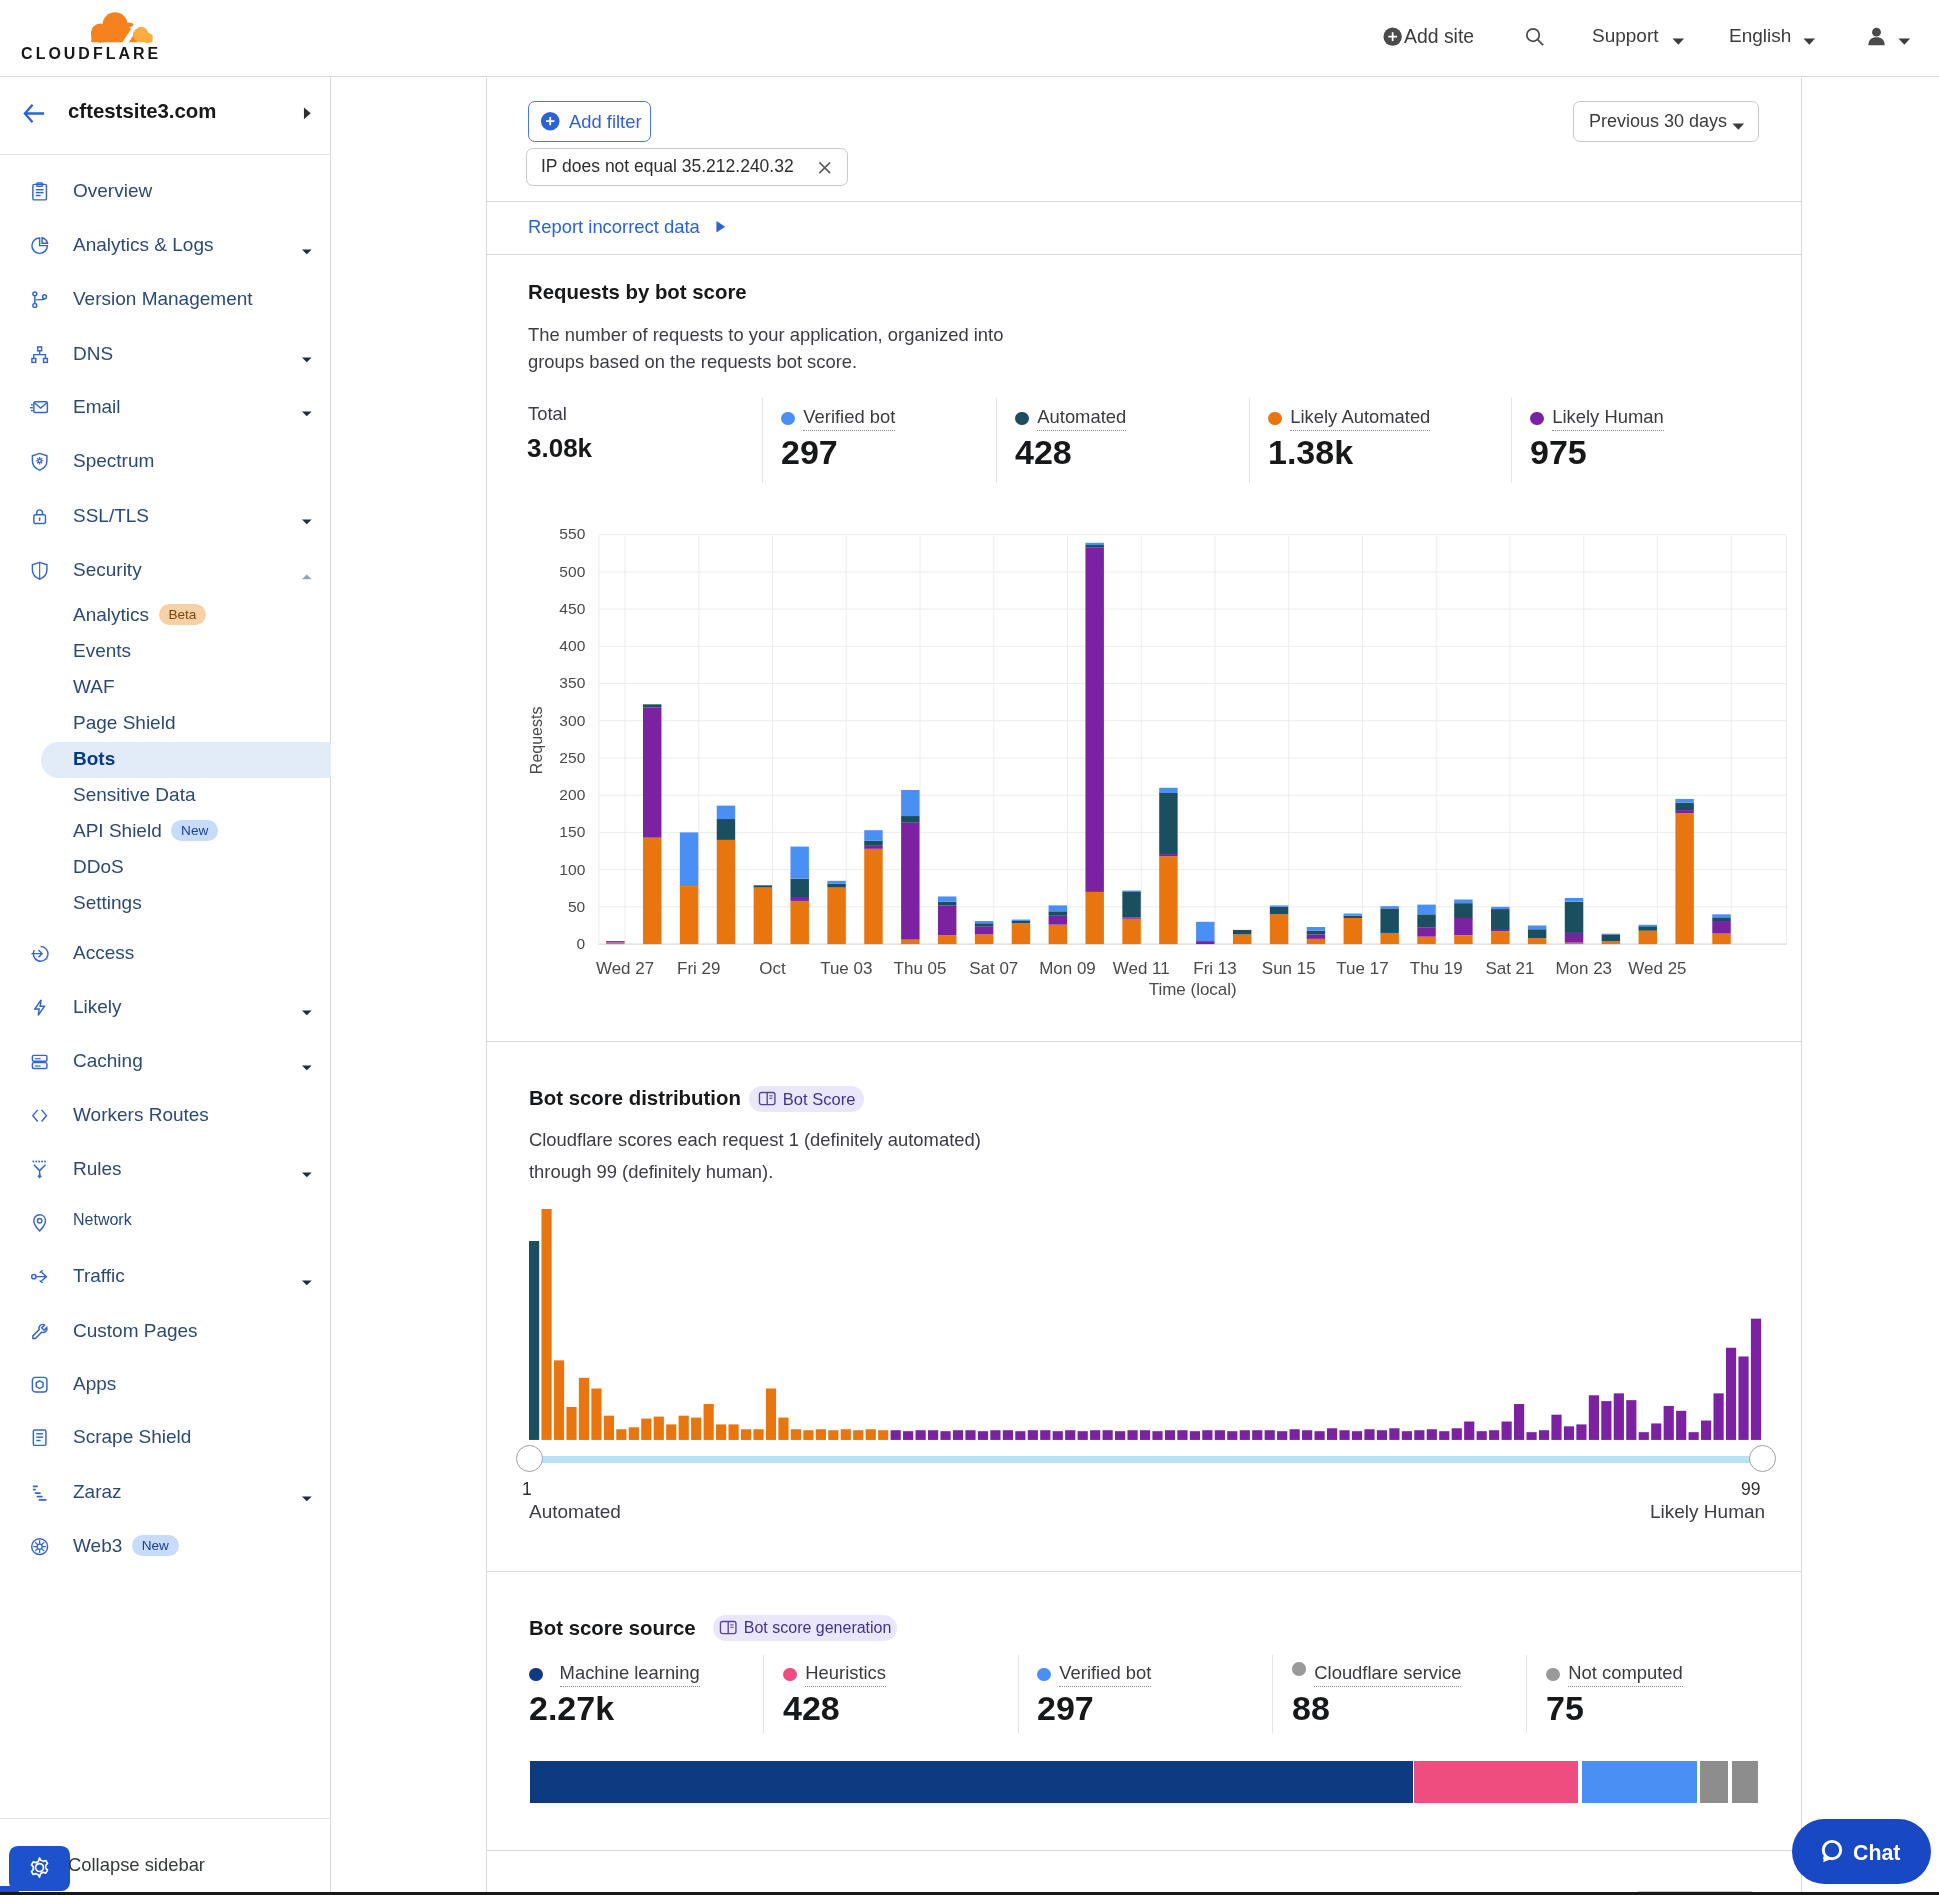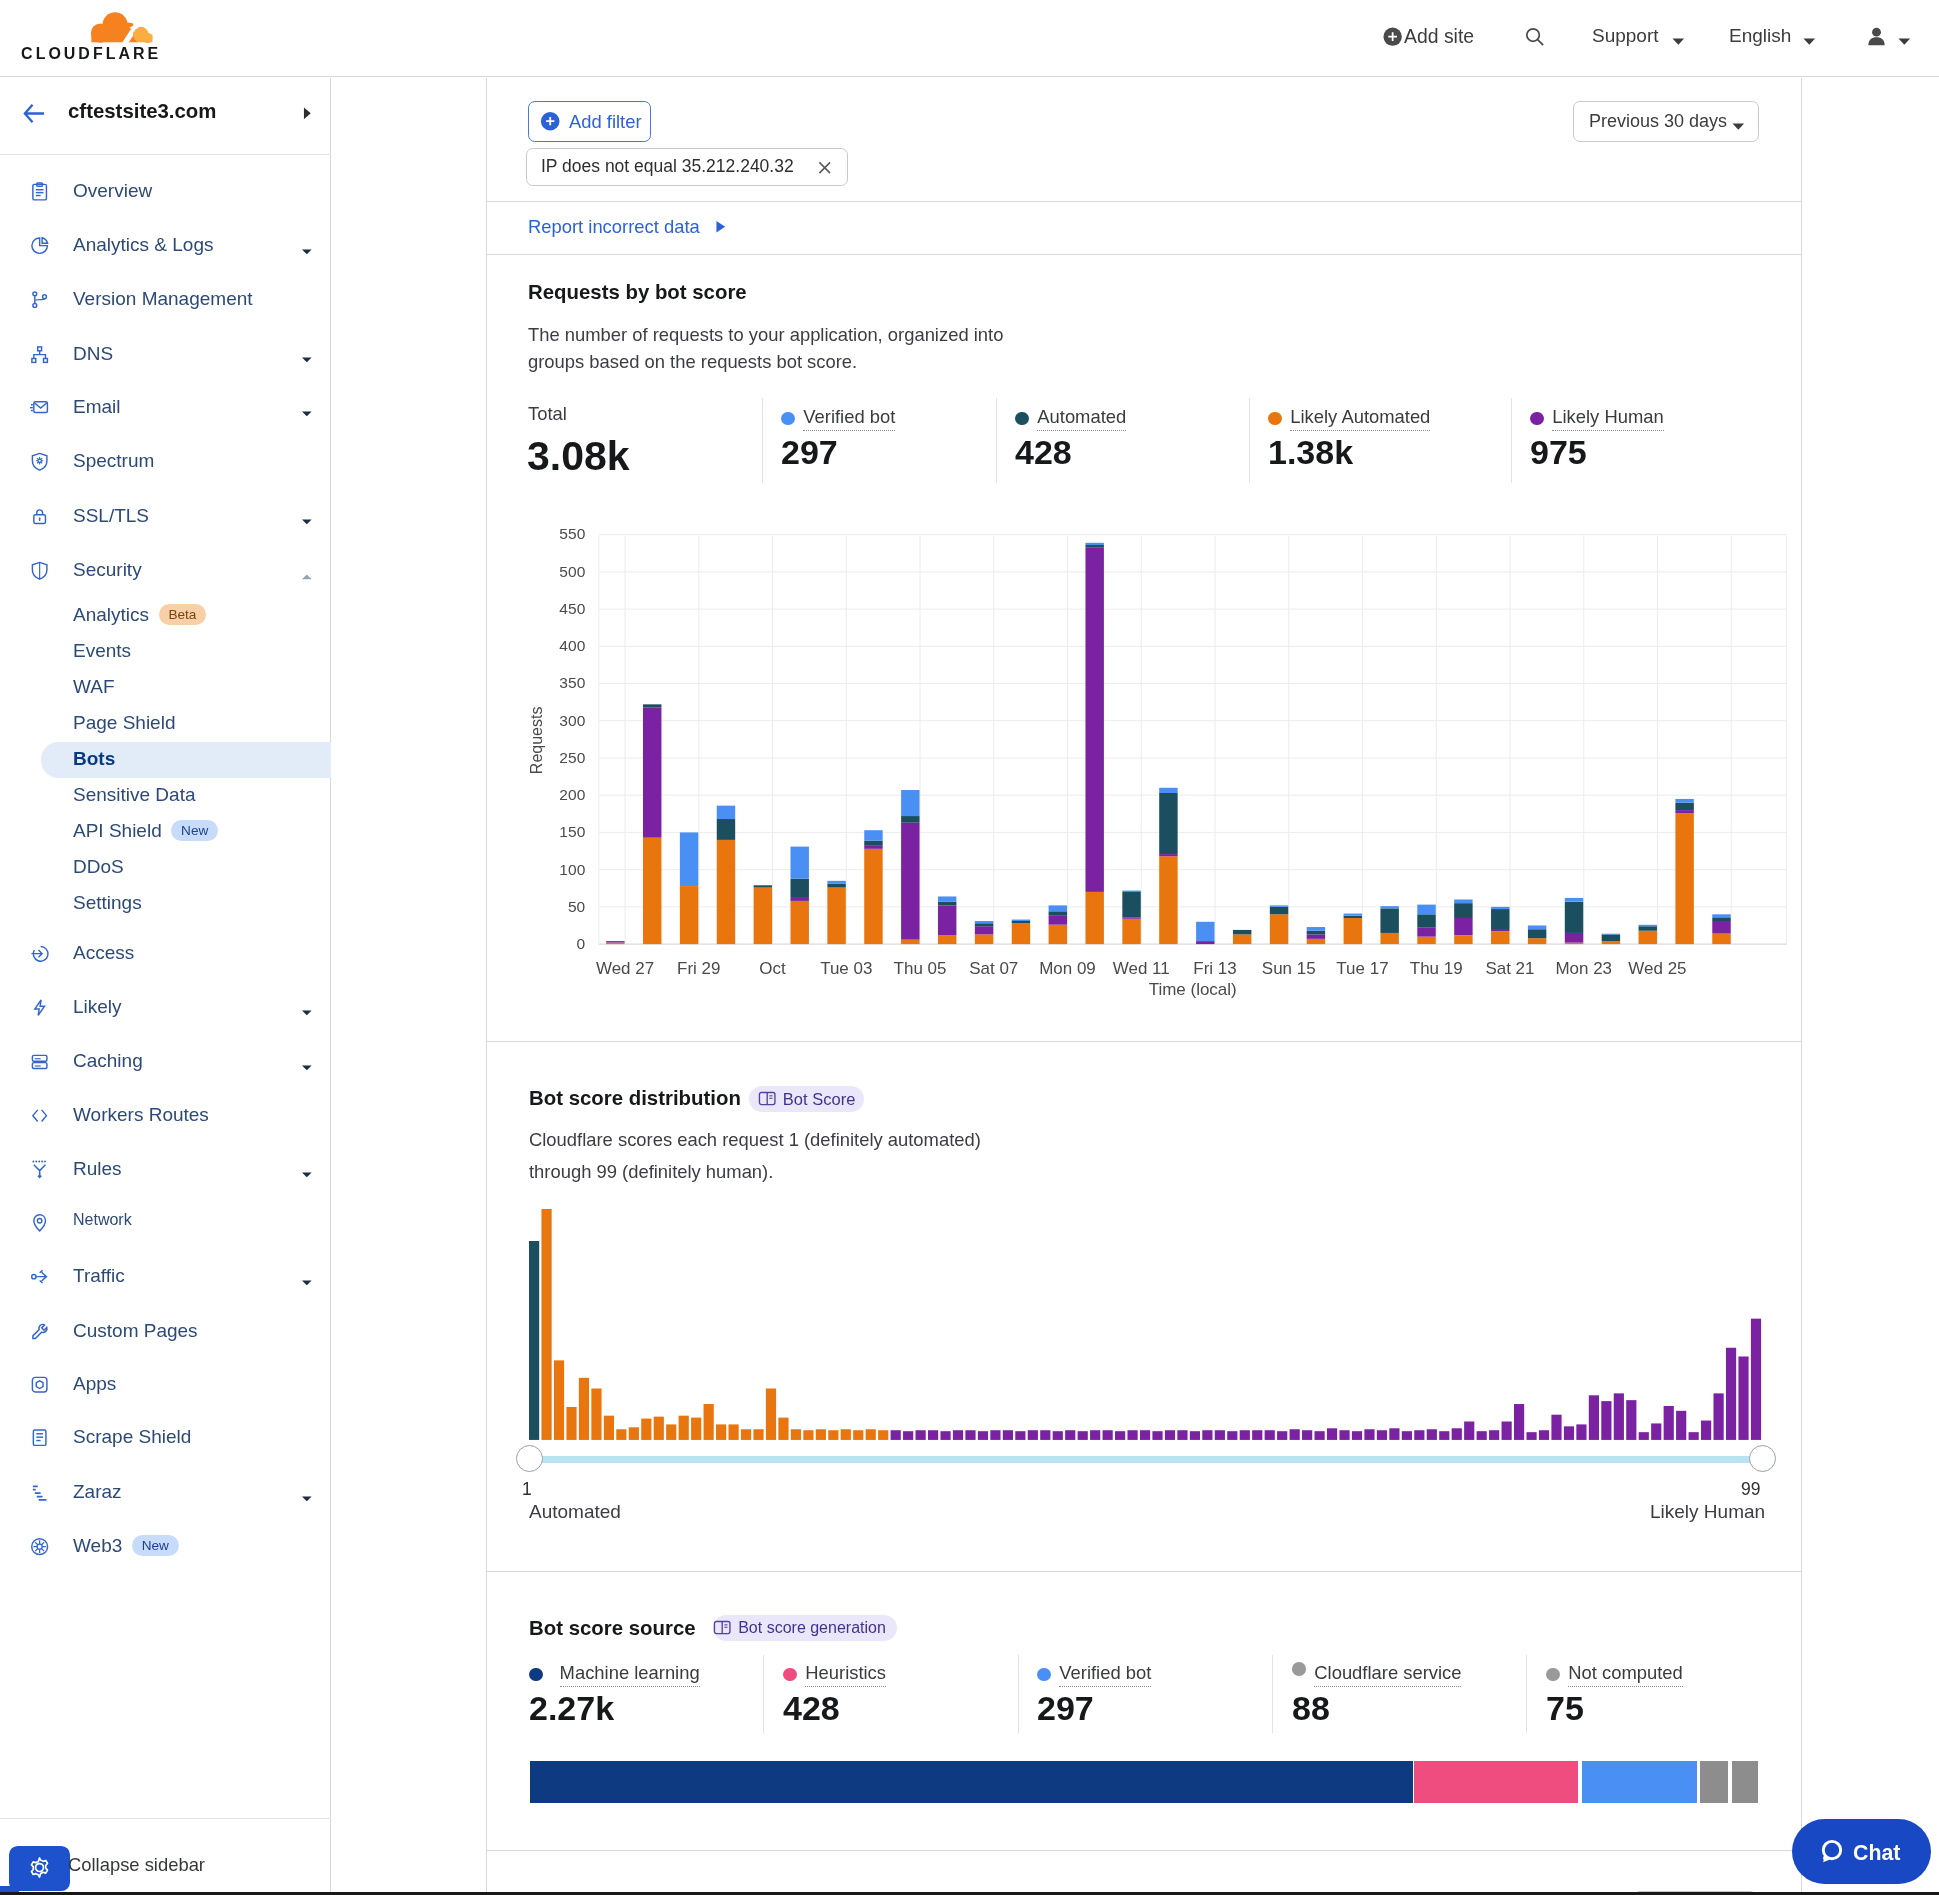--- a/index.html
+++ b/index.html
@@ -243,21 +243,21 @@
 <div class="abs" style="left:528px;top:216px;font-size:18.4px;color:#2c62d9">Report incorrect data</div>
 <div class="abs" style="left:715px;top:220px"><svg width="11.6" height="13.6" viewBox="0 0 12 14">
         <path d="M1.5 1 L10.5 7 L1.5 13 Z" fill="#2c62d9"></path>
       </svg></div>
 <div class="abs" style="left:487px;top:254px;width:1314px;border-top:1px solid #d9d9d9"></div>
 
 <div class="abs" style="left:528px;top:281px;font-size:20.4px;font-weight:bold;color:#17181a">Requests by bot score</div>
 <div class="abs" style="left:528px;top:321px;font-size:18.4px;color:#3c3c44;line-height:27px">The number of requests to your application, organized into<br>groups based on the requests bot score.</div>
 
 <div class="abs" style="left:528px;top:403px;font-size:18.4px;color:#3c3c44">Total</div>
-<div class="abs" style="left:527px;top:433px;font-size:41px;font-weight:700;color:#17181a">3.08k</div>
+<div class="abs" style="left:527px;top:433px;font-size:26px;font-weight:700;color:#17181a">3.08k</div>
 <div class="abs" style="left:762px;top:398px;height:85px;border-left:1px solid #e3e3e3"></div>
 <div class="abs" style="left:996px;top:398px;height:85px;border-left:1px solid #e3e3e3"></div>
 <div class="abs" style="left:1249px;top:398px;height:85px;border-left:1px solid #e3e3e3"></div>
 <div class="abs" style="left:1511px;top:398px;height:85px;border-left:1px solid #e3e3e3"></div>
 <div style="position:absolute;left:781px;top:406px;display:flex;align-items:center;gap:8.7px">
       <span style="width:13.6px;height:13.6px;border-radius:50%;background:#4a90f4;display:inline-block"></span>
       <span style="font-size:18.4px;color:#3a3b3e;border-bottom:1.9px dotted #8f8f8f;padding-bottom:1.9px;white-space:nowrap">Verified bot</span>
     </div>
 <div class="abs" style="left:781px;top:433px;font-size:34px;font-weight:700;color:#17181a">297</div>
 <div style="position:absolute;left:1015px;top:406px;display:flex;align-items:center;gap:8.7px">
@@ -559,21 +559,21 @@
 <div class="abs" style="left:516px;top:1445px;width:27px;height:27px;background:#fff;border:1.9px solid #9aa0a6;border-radius:50%"></div>
 <div class="abs" style="left:1749px;top:1445px;width:27px;height:27px;background:#fff;border:1.9px solid #9aa0a6;border-radius:50%"></div>
 <div class="abs" style="left:522px;top:1479px;font-size:17.5px;color:#2e2e2e">1</div>
 <div class="abs" style="left:1741px;top:1479px;font-size:17.5px;color:#2e2e2e">99</div>
 <div class="abs" style="left:529px;top:1501px;font-size:19px;color:#3c3c44">Automated</div>
 <div class="abs" style="left:1650px;top:1501px;font-size:19px;color:#3c3c44">Likely Human</div>
 
 <div class="abs" style="left:487px;top:1571px;width:1314px;border-top:1px solid #d9d9d9"></div>
 
 <div class="abs" style="left:529px;top:1617px;font-size:20.4px;font-weight:bold;color:#17181a">Bot score source</div>
-<div class="abs" style="left:713px;top:1615px;width:184px;height:26px;background:#ebe7fa;border-radius:13.6px;display:flex;align-items:center;justify-content:flex-start;gap:6.8px">
+<div class="abs" style="left:713px;top:1615px;width:184px;height:26px;background:#ebe7fa;border-radius:13.6px;display:flex;align-items:center;justify-content:center;gap:6.8px">
 <svg width="18.4" height="15.5" viewBox="0 0 19 16">
         <rect x="1.5" y="1.5" width="16" height="12.5" rx="2" fill="none" stroke="#56419c" stroke-width="1.4"></rect>
         <line x1="9.5" y1="2" x2="9.5" y2="13.7" stroke="#56419c" stroke-width="1.4"></line>
         <line x1="11.7" y1="5" x2="15" y2="5" stroke="#56419c" stroke-width="1.1"></line>
         <line x1="11.7" y1="7.5" x2="15" y2="7.5" stroke="#56419c" stroke-width="1.1"></line>
       </svg>
       <span style="font-size:16px;color:#42328f">Bot score generation</span>
     </div>
 <div class="abs" style="left:763px;top:1655px;height:78px;border-left:1px solid #e3e3e3"></div>
 <div class="abs" style="left:1018px;top:1655px;height:78px;border-left:1px solid #e3e3e3"></div>

